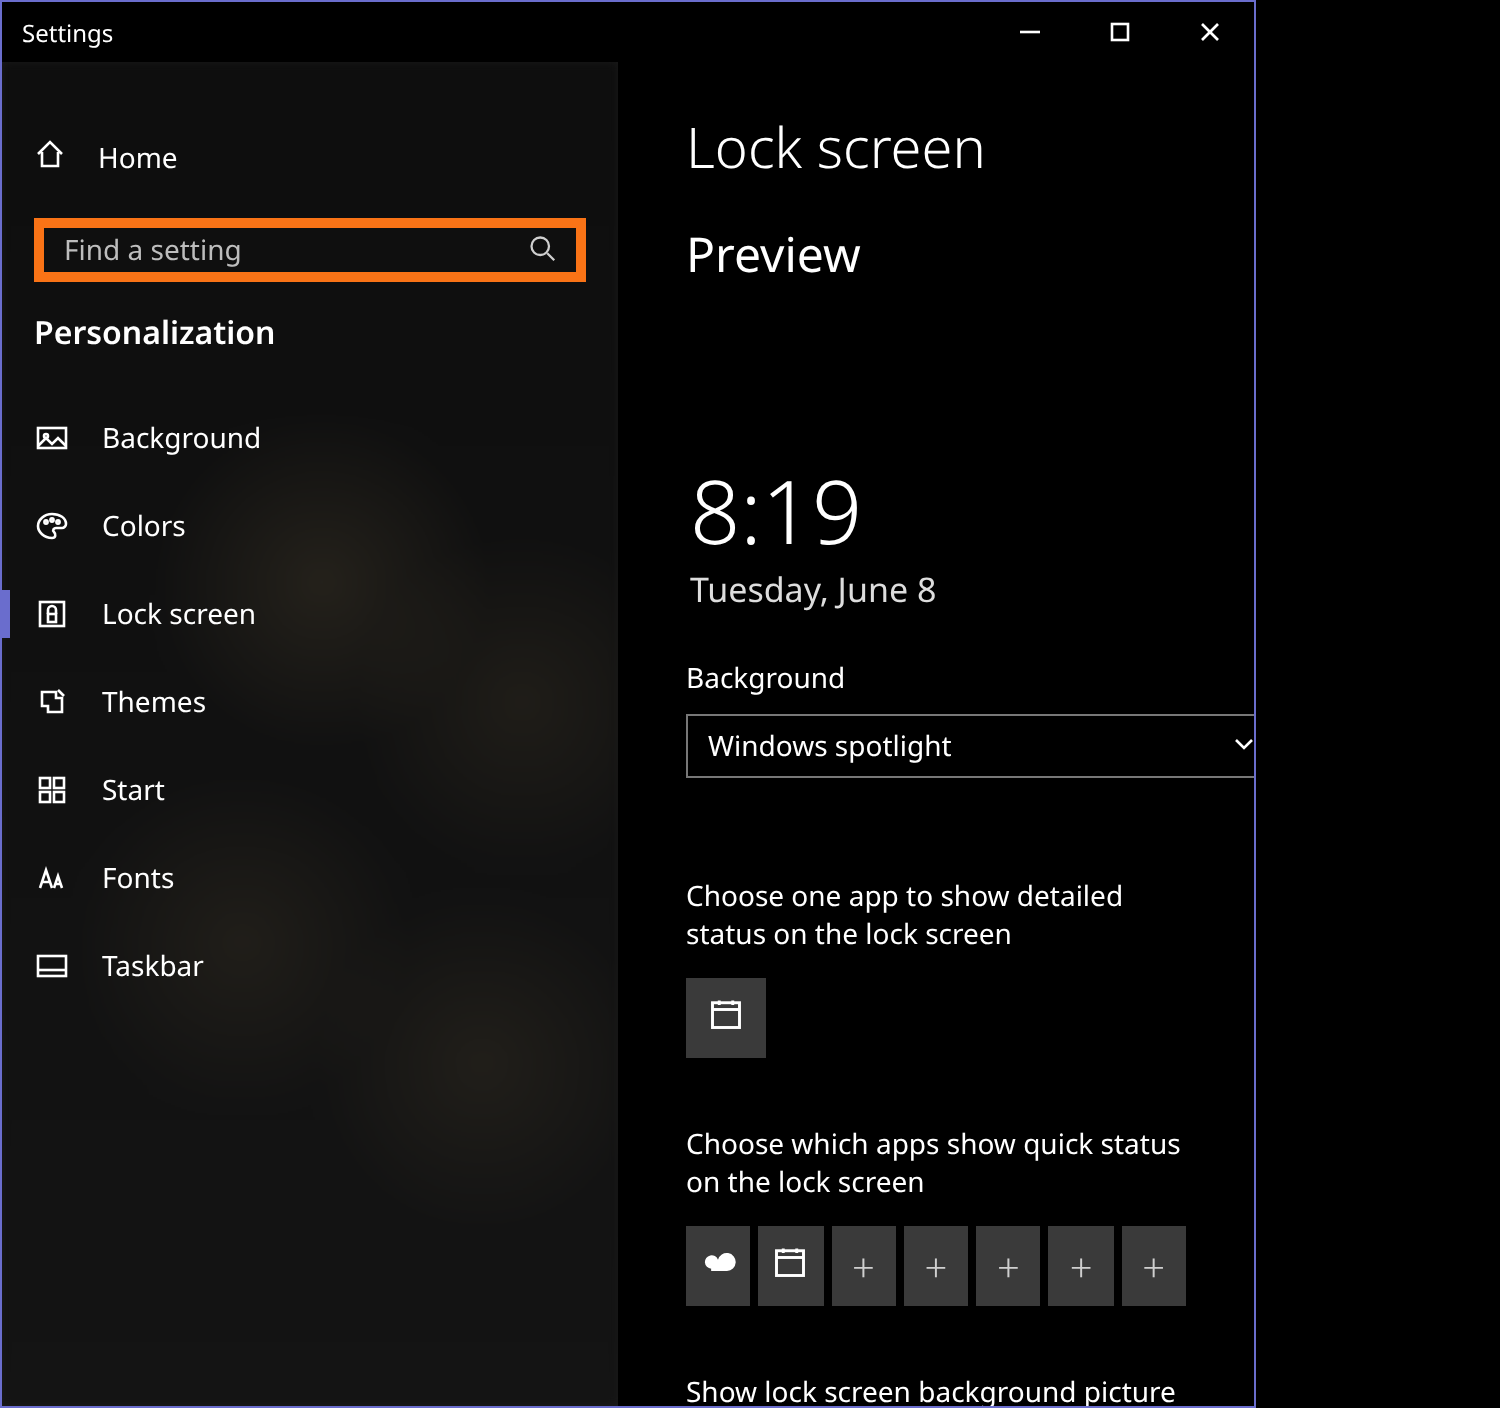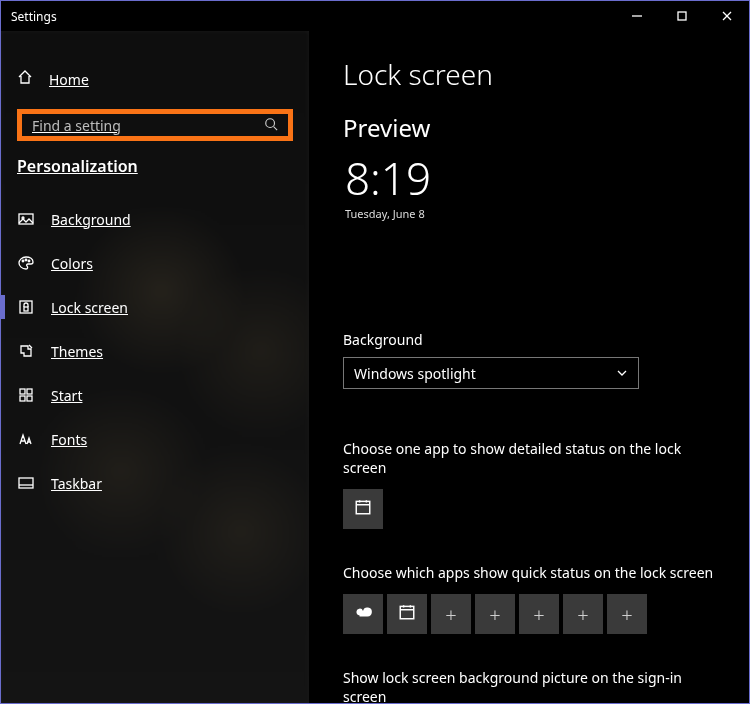--- a/index.html
+++ b/index.html
@@ -1,58 +1,58 @@
 <!DOCTYPE html>
 <html><head>
 <meta charset="utf-8">
 <style>
   * { box-sizing: border-box; margin: 0; padding: 0; font-family: "Segoe UI", system-ui, sans-serif; }
   html, body { width: 750px; height: 704px; background: #000; color: #fff; overflow: hidden; }
-  .window { width: 750px; height: 704px; display: flex; flex-direction: column; border: 1px solid #6a6dcd; }
+  .window { width: 628px; height: 704px; display: flex; flex-direction: column; border: 1px solid #6a6dcd; }
   .titlebar { height: 30px; display: flex; align-items: center; background: #000; }
   .titlebar .title { font-size: 12px; padding-left: 10px; color: #fff; flex: 1; }
   .window-controls { display: flex; }
   .win-btn { width: 45px; height: 30px; display: flex; align-items: center; justify-content: center; color: #fff; }
   .win-btn svg { width: 10px; height: 10px; }
   .body { flex: 1; display: flex; overflow: hidden; }
   .sidebar { width: 308px; background: #1a1a1a; position: relative; overflow: hidden; }
   .sidebar::before {
     content: ""; position: absolute; inset: 0;
     background:
       radial-gradient(120px 120px at 160px 260px, rgba(210,180,120,.10), transparent 70%),
       radial-gradient(120px 120px at 260px 320px, rgba(200,170,110,.08), transparent 70%),
       radial-gradient(120px 120px at 120px 440px, rgba(200,170,110,.08), transparent 70%),
       radial-gradient(120px 120px at 240px 500px, rgba(200,170,110,.08), transparent 70%),
       linear-gradient(180deg, #0e0e0e 0%, #141414 100%);
     filter: blur(2px);
   }
-  .sidebar-inner { position: relative; z-index: 1; padding-top: 30px; text-decoration: underline; }
+  .sidebar-inner { position: relative; z-index: 1; padding-top: 30px; }
   .home-row { display: flex; align-items: center; gap: 16px; padding: 0 16px; height: 36px; margin-bottom: 12px; }
   .home-row .label { font-size: 14px; }
   .search-wrap { padding: 0 16px; margin-bottom: 14px; }
   .search {
     width: 100%; height: 32px; border: 5px solid #f97316; background: transparent;
     display: flex; align-items: center; padding: 0 10px; color: #ccc;
   }
   .search input {
     flex: 1; background: transparent; border: 0; outline: 0; color: #fff; font-size: 14px;
   }
   .search input::placeholder { color: #bdbdbd; }
   .search .icon { color: #cfcfcf; }
   .category { padding: 0 16px; font-size: 16px; font-weight: 600; margin-bottom: 20px; }
   .nav { display: flex; flex-direction: column; }
   .nav-item { display: flex; align-items: center; gap: 16px; height: 44px; padding: 0 16px; font-size: 14px; position: relative; }
   .nav-item .icon { width: 18px; display: flex; justify-content: center; color: #fff; }
   .nav-item.active::before { content: ""; position: absolute; left: 0; top: 10px; bottom: 10px; width: 4px; background: #6a6dcd; }
   .main { flex: 1; background: #000; overflow-y: auto; padding: 24px 34px 24px 34px; }
   h1 { font-weight: 300; font-size: 28px; margin-bottom: 18px; }
   h2 { font-weight: 400; font-size: 24px; margin-bottom: 12px; }
-  .preview-area { height: 150px; display: flex; flex-direction: column; padding-left: 2px; margin-bottom: 24px; }
+  .preview-area { height: 150px; display: flex; flex-direction: column; justify-content: flex-end; padding-left: 2px; margin-bottom: 24px; }
   .preview-time { font-size: 44px; font-weight: 300; line-height: 1; }
-  .preview-date { font-size: 11px; margin-top: 6px; color: #ddd; }
+  .preview-date { font-size: 17px; margin-top: 6px; color: #ddd; }
   .field-label { font-size: 14px; margin-bottom: 8px; }
   .select {
     width: 296px; height: 32px; border: 1px solid #777; display: flex; align-items: center;
     justify-content: space-between; padding: 0 10px; font-size: 14px; margin-bottom: 50px;
   }
   .section-label { font-size: 14px; margin-bottom: 12px; }
   .tile-row { display: flex; gap: 4px; margin-bottom: 34px; }
   .tile { width: 40px; height: 40px; background: #3a3a3a; display: flex; align-items: center; justify-content: center; color: #fff; }
   .tile.plus { color: #cfcfcf; font-size: 20px; font-weight: 300; }
   .toggle-row { display: flex; align-items: center; gap: 12px; margin-top: 10px; }

